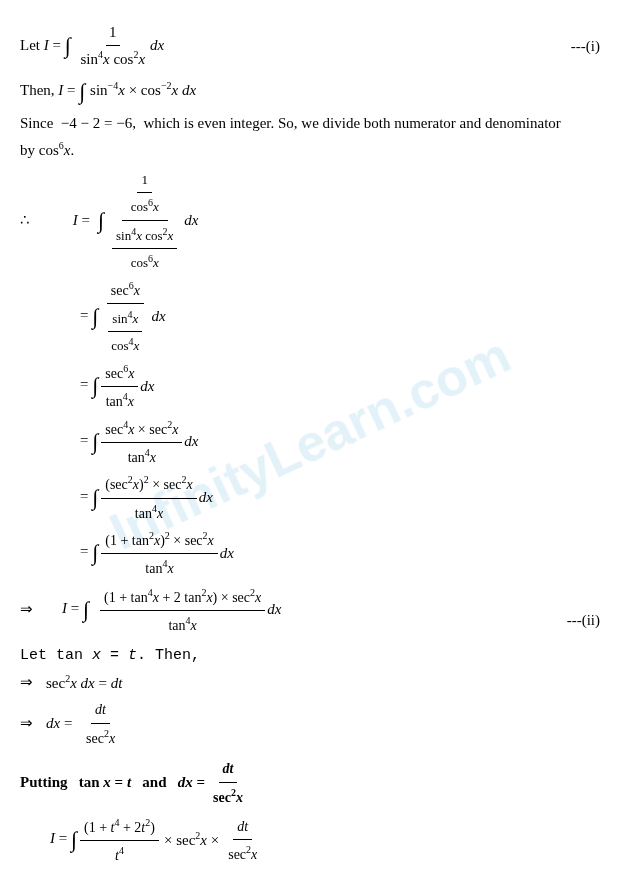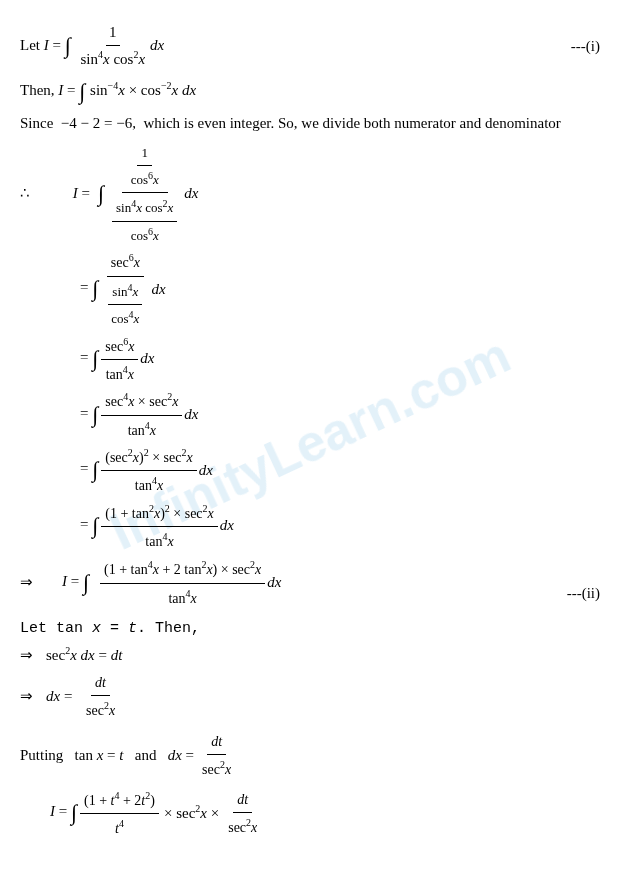--- a/index.html
+++ b/index.html
@@ -113,20 +113,25 @@
 
   <div class="math-row">
     <span>
       Then, <i>I</i> = <span class="int-sign">∫</span> sin<sup>−4</sup><i>x</i> × cos<sup>−2</sup><i>x dx</i>
     </span>
   </div>
 
   <div class="math-row">
     <span>
       Since &nbsp;−4 − 2 = −6, &nbsp;which is even integer. So, we divide both numerator and denominator
+    </span>
+  </div>
+  <div class="math-row">
+    <span>
+      by cos<sup>6</sup><i>x</i>.
     </span>
   </div>
 
   <div class="math-row" style="margin-top:6px;">
     <span style="min-width:18px;">∴</span>
     <span style="min-width:60px; text-align:right; padding-right:8px;"><i>I</i> =</span>
     <span class="int-sign">∫</span>
     <span class="big-frac">
       <span class="num">
         <span class="big-frac" style="display:inline-flex; flex-direction:column; align-items:center; vertical-align:middle; margin:0 1px;">
@@ -220,21 +225,21 @@
     <span style="min-width:18px;">⇒</span>
     <span style="min-width:42px; padding-left:8px;">
       <i>dx</i> =
     </span>
     <span class="big-frac">
       <span class="num"><i>dt</i></span>
       <span class="den">sec<sup>2</sup><i>x</i></span>
     </span>
   </div>
 
-  <div class="math-row" style="margin-top:8px; flex-wrap:wrap;">
+  <div class="math-row" style="margin-top:8px; flex-wrap:wrap;font-weight:bold;">
     <span>Putting &nbsp; tan <i>x</i> = <i>t</i> &nbsp; and &nbsp; <i>dx</i> =</span>
     <span class="big-frac" style="margin:0 4px;">
       <span class="num"><i>dt</i></span>
       <span class="den">sec<sup>2</sup><i>x</i></span>
     </span>
   </div>
 
   <div class="math-row indent1" style="margin-top:6px;">
     <span><i>I</i> = <span class="int-sign">∫</span></span>
     <span class="big-frac">

